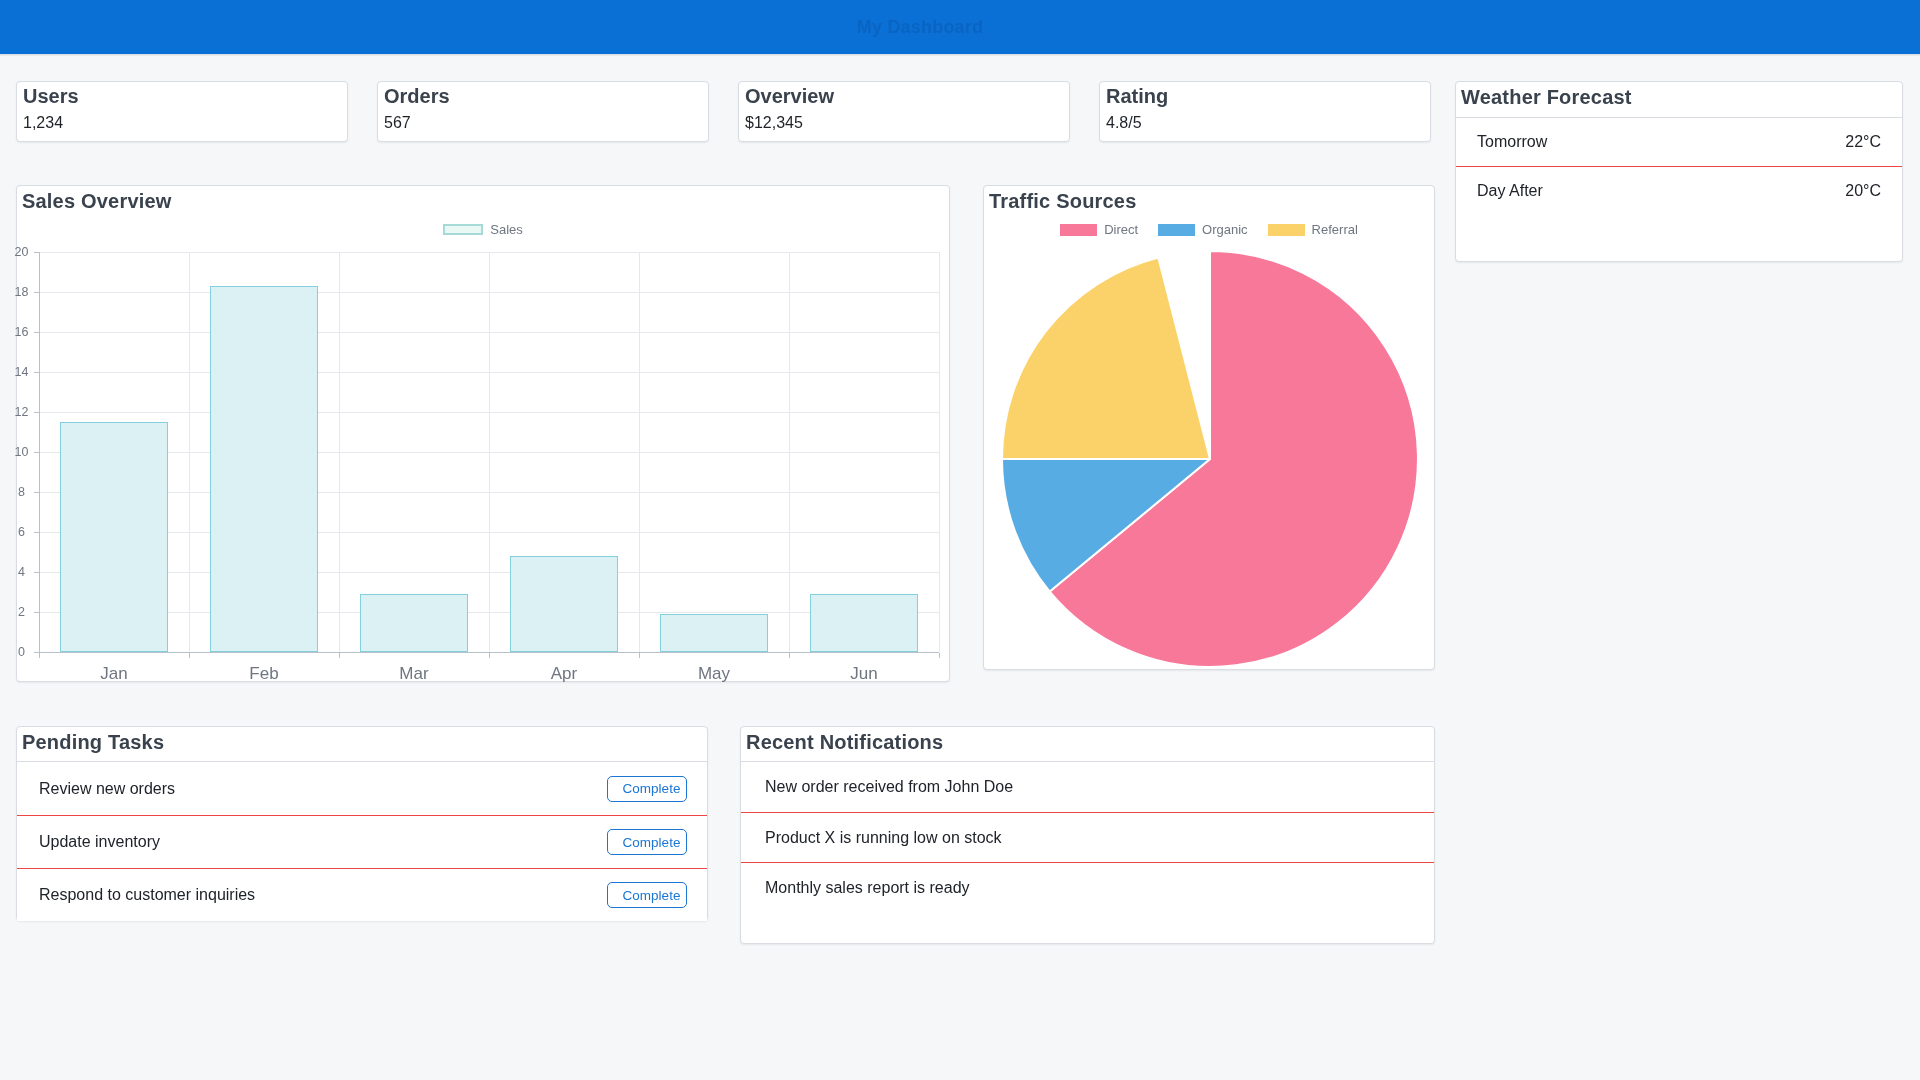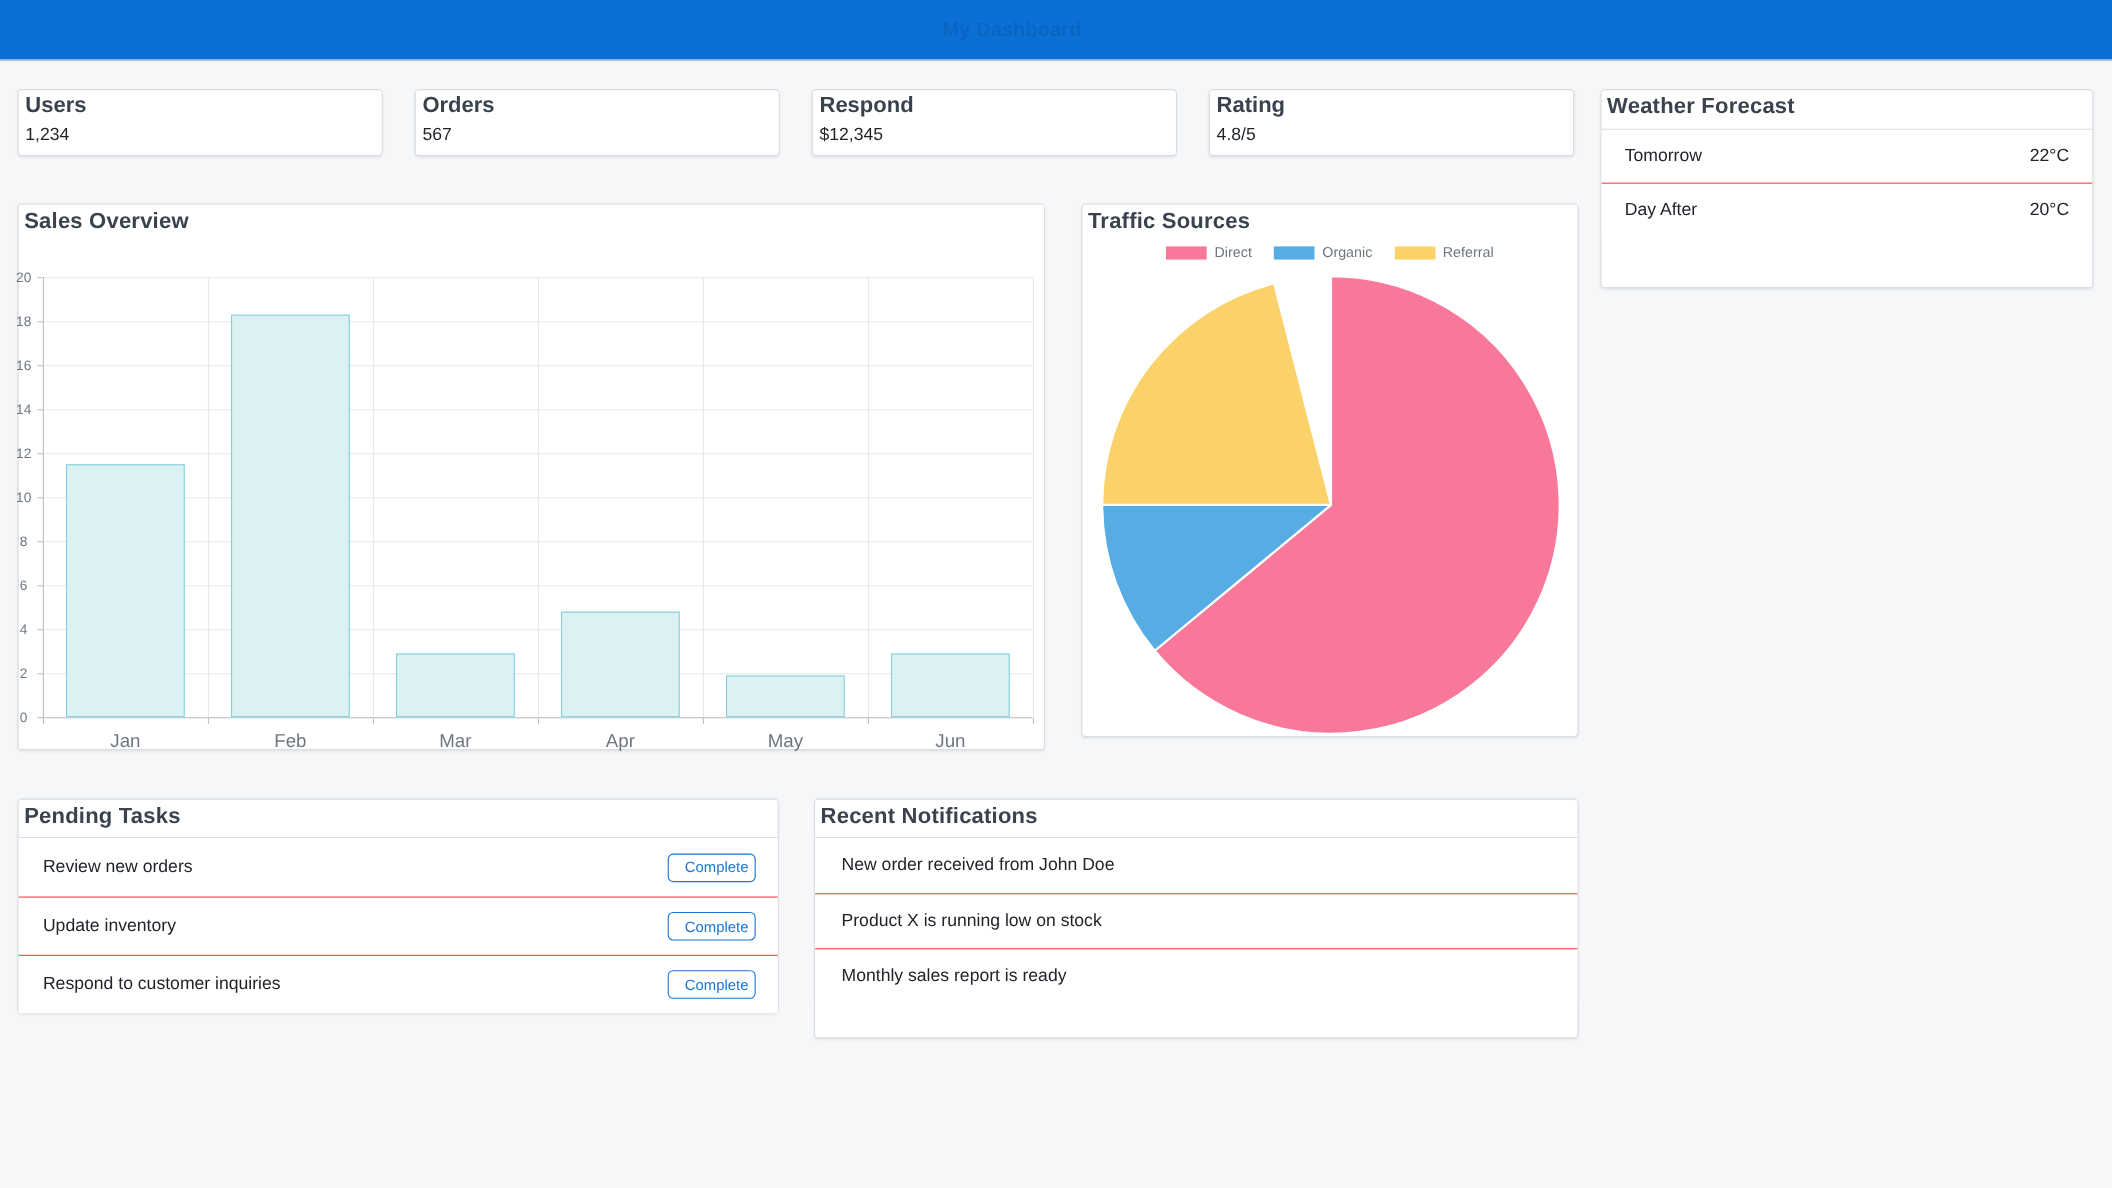--- a/index.html
+++ b/index.html
@@ -94,21 +94,21 @@
 
 <section class="card stat" style="left:16px; top:81px; width:332px; height:61px;">
   <h2>Users</h2>
   <div class="stat-value">1,234</div>
 </section>
 <section class="card stat" style="left:377px; top:81px; width:332px; height:61px;">
   <h2>Orders</h2>
   <div class="stat-value">567</div>
 </section>
 <section class="card stat" style="left:738px; top:81px; width:332px; height:61px;">
-  <h2>Respond</h2>
+  <h2>Overview</h2>
   <div class="stat-value">$12,345</div>
 </section>
 <section class="card stat" style="left:1099px; top:81px; width:332px; height:61px;">
   <h2>Rating</h2>
   <div class="stat-value">4.8/5</div>
 </section>
 
 <section class="card" id="weather-card" style="left:1455px; top:81px; width:448px; height:181px;">
   <div class="head-block">
     <h2 class="card-title">Weather Forecast</h2>
@@ -120,20 +120,26 @@
     </li>
     <li>
       <span>Day After</span>
       <span>20°C</span>
     </li>
   </ul>
 </section>
 
 <section class="card" style="left:16px; top:185px; width:934px; height:497px;">
   <h2 class="card-title">Sales Overview</h2>
+  <div class="chart-legend" id="bar-legend">
+      <span class="legend-item">
+        <span class="bar-swatch"></span>
+        <span>Sales</span>
+      </span>
+    </div>
   <div id="bar-plot">
       <div class="gl-h" style="top: 0px;"></div>
       <div class="ytick-mark" style="top: 0px;"></div>
       <div class="ytick-label" style="top: -7px;">20</div>
       <div class="gl-h" style="top: 40px;"></div>
       <div class="ytick-mark" style="top: 40px;"></div>
       <div class="ytick-label" style="top: 33px;">18</div>
       <div class="gl-h" style="top: 80px;"></div>
       <div class="ytick-mark" style="top: 80px;"></div>
       <div class="ytick-label" style="top: 73px;">16</div>

